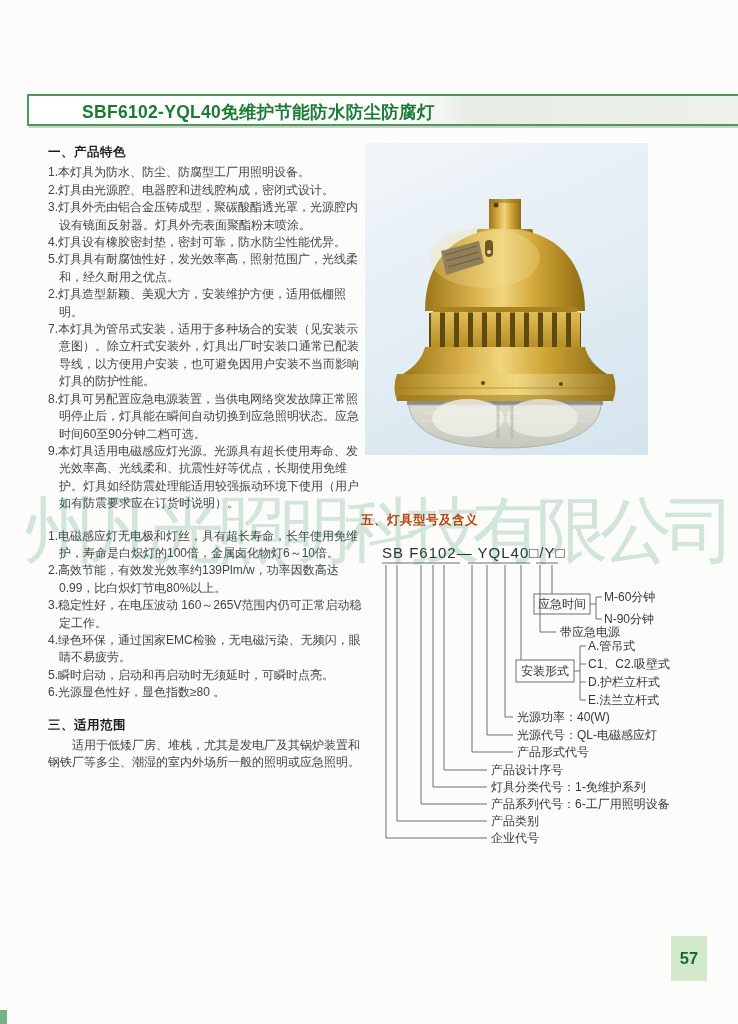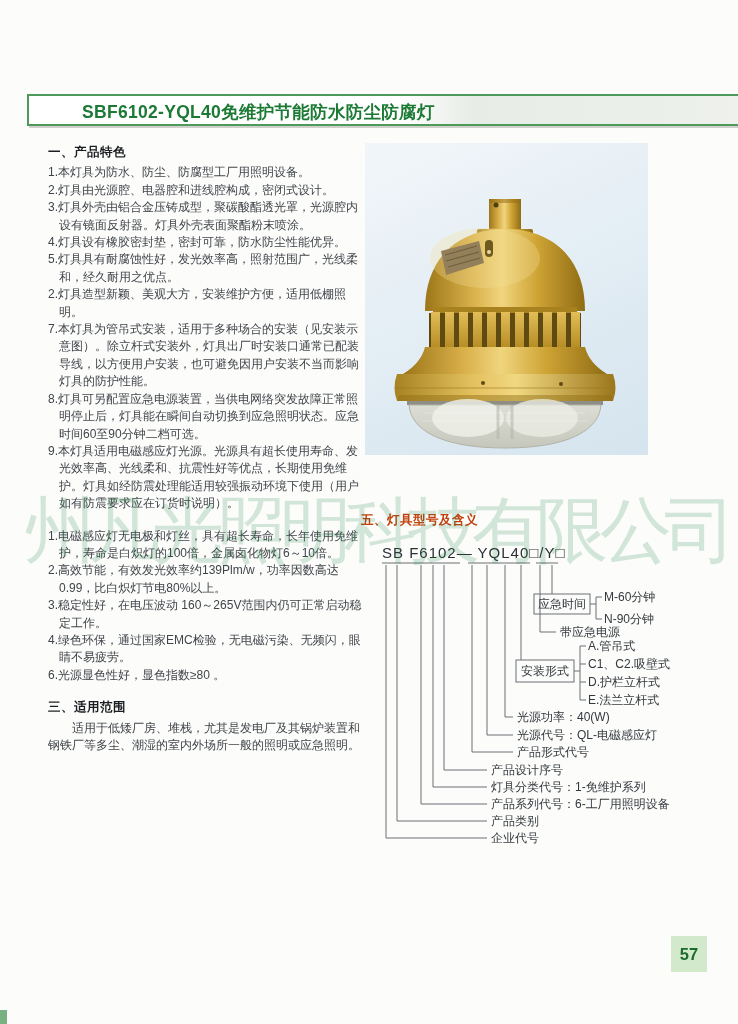--- a/index.html
+++ b/index.html
@@ -28,21 +28,21 @@
   .diagram{position:absolute;left:366px;top:536px;z-index:2;}
   .diagram text{font-family:"Liberation Sans",sans-serif;font-size:12px;fill:#33383d;}
   .diagram .code{font-size:15px;letter-spacing:1px;fill:#2b3036;}
   .diagram line,.diagram path.conn{stroke:#6a6f74;stroke-width:1;fill:none;}
   .diagram rect.lblbox{fill:none;stroke:#6a6f74;stroke-width:1;}
   .watermark{
     position:absolute;left:24px;top:483px;font-size:72px;letter-spacing:-8px;
     color:#15803d;opacity:.18;white-space:nowrap;z-index:3;pointer-events:none;
   }
   .page-num{
-    position:absolute;left:671px;top:936px;width:36px;height:36px;background:#d2e9cc;
+    position:absolute;left:671px;top:936px;width:36px;height:45px;background:#d2e9cc;
     color:#1c6b2d;font-weight:bold;font-size:16.5px;display:flex;align-items:center;justify-content:center;z-index:2;
   }
   .corner-mark{position:absolute;left:0;top:1010px;width:7px;height:14px;background:#4d9a5a;opacity:.75;z-index:2;}
 </style>
 </head>
 <body>
 
 <div class="page">
 
   <div class="title-box">
@@ -61,20 +61,21 @@
       <div class="item">7.本灯具为管吊式安装，适用于多种场合的安装（见安装示意图）。除立杆式安装外，灯具出厂时安装口通常已配装导线，以方便用户安装，也可避免因用户安装不当而影响灯具的防护性能。</div>
       <div class="item">8.灯具可另配置应急电源装置，当供电网络突发故障正常照明停止后，灯具能在瞬间自动切换到应急照明状态。应急时间60至90分钟二档可选。</div>
       <div class="item">9.本灯具适用电磁感应灯光源。光源具有超长使用寿命、发光效率高、光线柔和、抗震性好等优点，长期使用免维护。灯具如经防震处理能适用较强振动环境下使用（用户如有防震要求应在订货时说明）。</div>
     </div>
 
     <div class="sec">
       <div class="item">1.电磁感应灯无电极和灯丝，具有超长寿命，长年使用免维护，寿命是白炽灯的100倍，金属卤化物灯6～10倍。</div>
       <div class="item">2.高效节能，有效发光效率约139Plm/w，功率因数高达0.99，比白炽灯节电80%以上。</div>
       <div class="item">3.稳定性好，在电压波动 160～265V范围内仍可正常启动稳定工作。</div>
       <div class="item">4.绿色环保，通过国家EMC检验，无电磁污染、无频闪，眼睛不易疲劳。</div>
+      <div class="item">5.瞬时启动，启动和再启动时无须延时，可瞬时点亮。</div>
       <div class="item">6.光源显色性好，显色指数≥80 。</div>
     </div>
 
     <div class="sec">
       <div class="sec-heading">三、适用范围</div>
       <div class="indent-para">适用于低矮厂房、堆栈，尤其是发电厂及其锅炉装置和钢铁厂等多尘、潮湿的室内外场所一般的照明或应急照明。</div>
     </div>
 
   </div>
 

